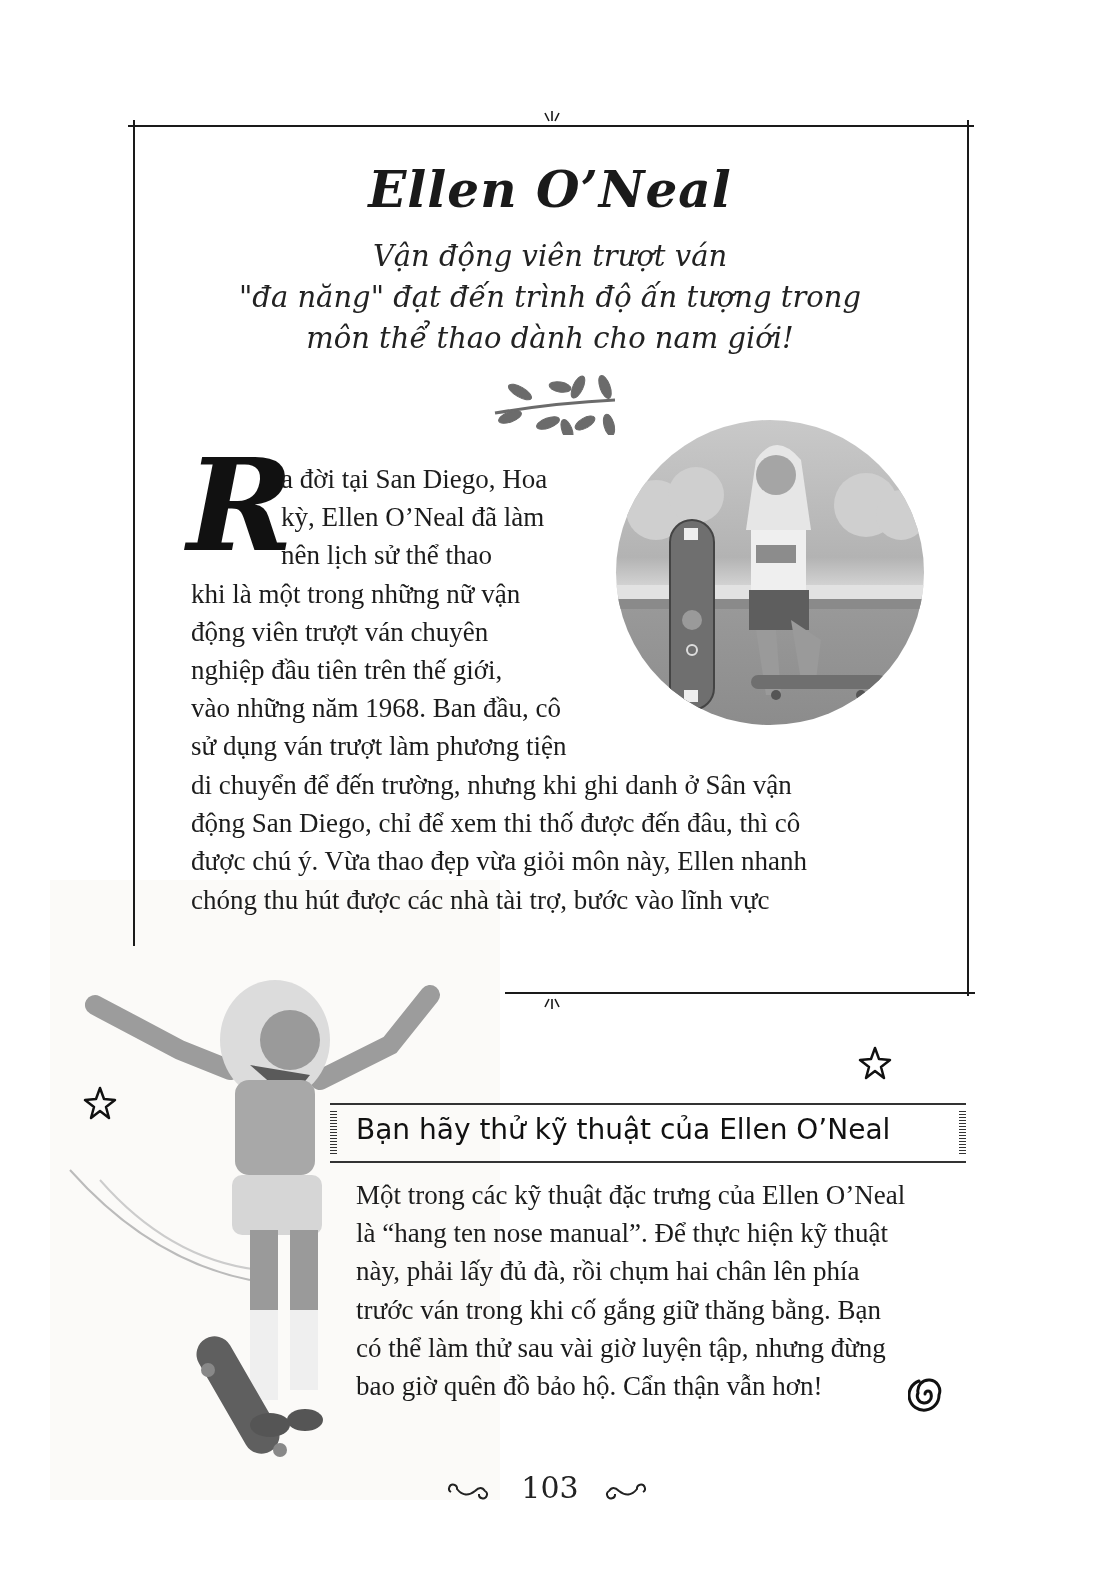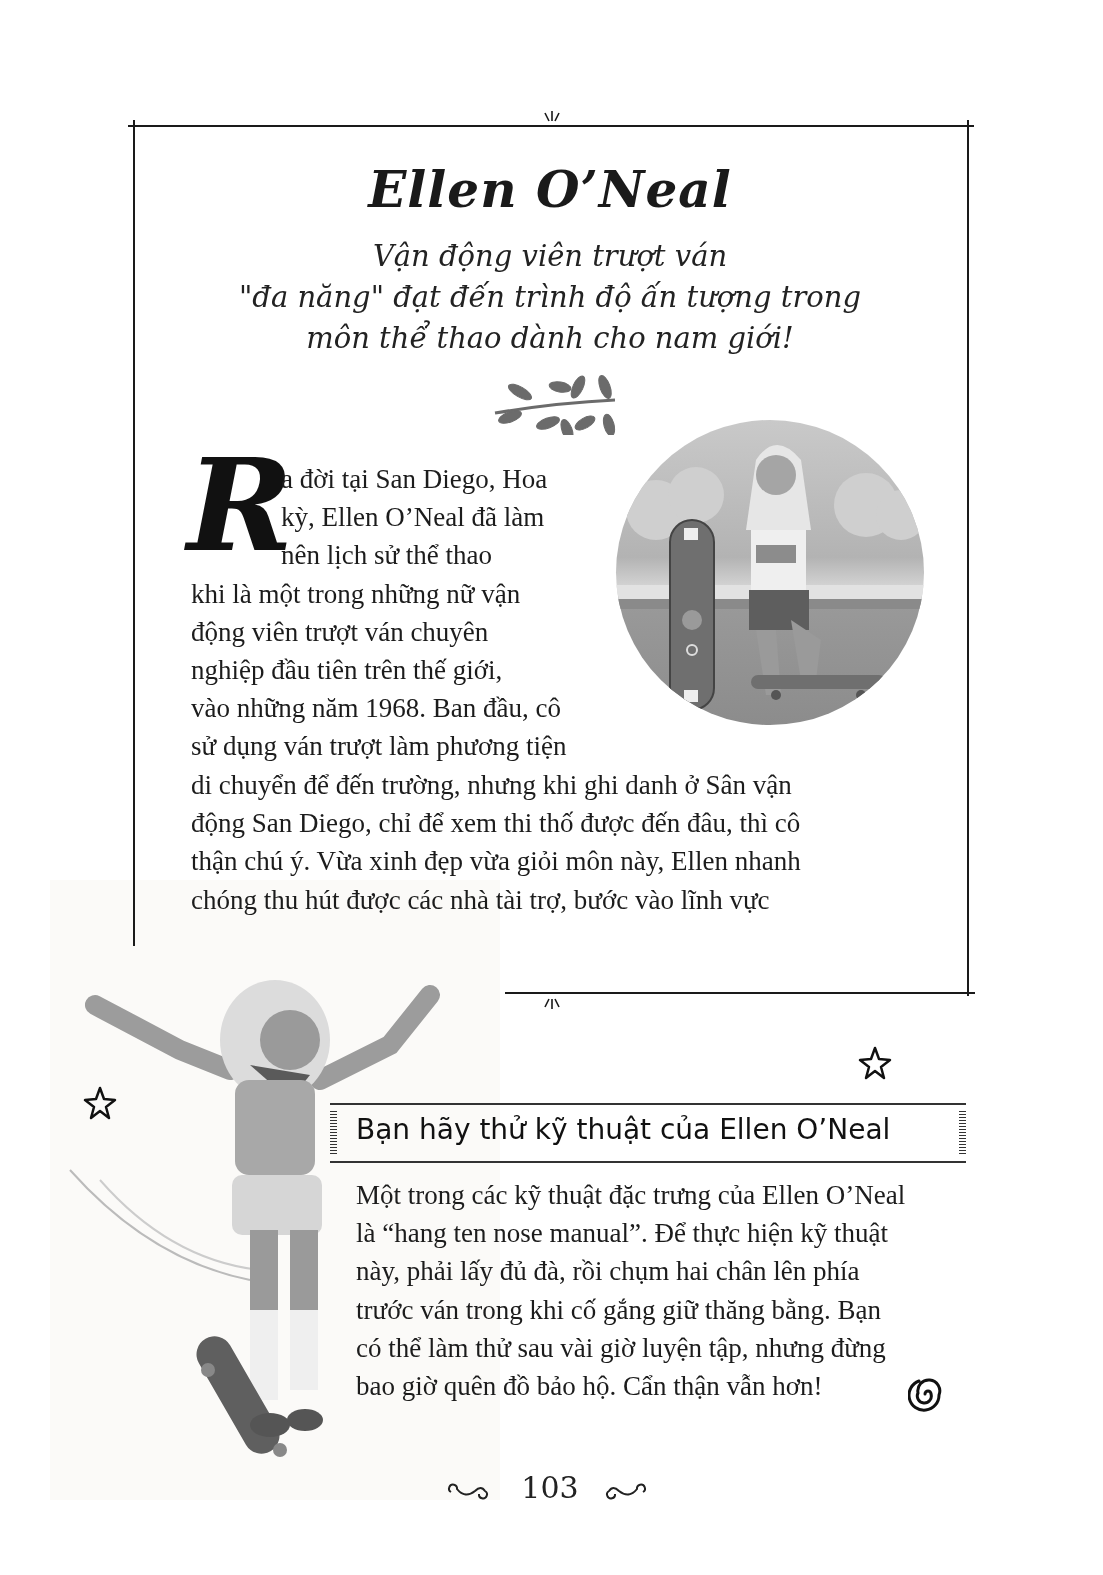--- a/index.html
+++ b/index.html
@@ -176,21 +176,21 @@
 
     <rect x="135" y="255" width="135" height="14" rx="7" fill="#6f6f6f"></rect>
     <circle cx="160" cy="275" r="5" fill="#555"></circle>
       <circle cx="245" cy="275" r="5" fill="#555"></circle>
   </svg>
 </div>
 
 <div class="abs body-text para-bottom">
   <span class="line">di chuyển để đến trường, nhưng khi ghi danh ở Sân vận</span>
   <span class="line">động San Diego, chỉ để xem thi thố được đến đâu, thì cô</span>
-  <span class="line">thận chú ý. Vừa xinh đẹp vừa giỏi môn này, Ellen nhanh</span>
+  <span class="line">được chú ý. Vừa thao đẹp vừa giỏi môn này, Ellen nhanh</span>
   <span class="line">chóng thu hút được các nhà tài trợ, bước vào lĩnh vực</span>
 </div>
 
 <svg class="abs" style="left:60px; top:970px;" width="400" height="490" viewBox="0 0 400 490">
   <path d="M10 200 Q90 290 190 310" stroke="#bbb" stroke-width="2" fill="none"></path>
   <path d="M40 210 Q110 290 200 300" stroke="#ccc" stroke-width="2" fill="none"></path>
 
   <path d="M35 35 L120 80 L170 100" stroke="#9c9c9c" stroke-width="20" stroke-linecap="round" fill="none"></path>
   <path d="M370 25 L330 75 L260 110" stroke="#9c9c9c" stroke-width="20" stroke-linecap="round" fill="none"></path>
 

